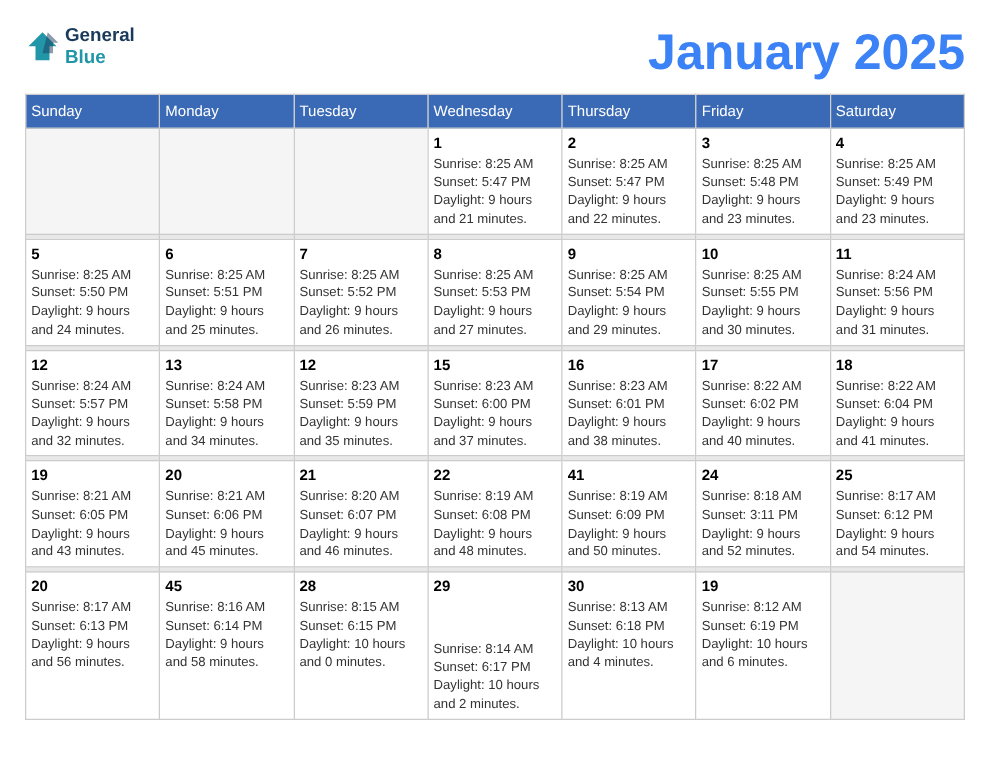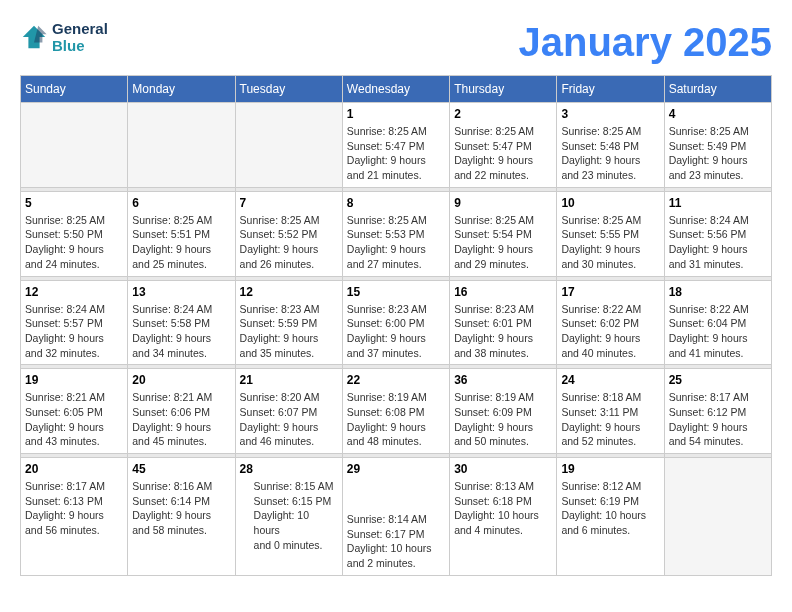--- a/index.html
+++ b/index.html
@@ -291,21 +291,21 @@
 and 46 minutes.</div>
         </td>
         <td>
           <div class="day-number">22</div>
           <div class="day-info" style="white-space: pre-line;">Sunrise: 8:19 AM
 Sunset: 6:08 PM
 Daylight: 9 hours
 and 48 minutes.</div>
         </td>
         <td>
-          <div class="day-number">36</div>
+          <div class="day-number">41</div>
           <div class="day-info" style="white-space: pre-line;">Sunrise: 8:19 AM
 Sunset: 6:09 PM
 Daylight: 9 hours
 and 50 minutes.</div>
         </td>
         <td>
           <div class="day-number">24</div>
           <div class="day-info" style="white-space: pre-line;">Sunrise: 8:18 AM
 Sunset: 3:11 PM
 Daylight: 9 hours
@@ -338,21 +338,21 @@
         </td>
         <td>
           <div class="day-number">45</div>
           <div class="day-info" style="white-space: pre-line;">Sunrise: 8:16 AM
 Sunset: 6:14 PM
 Daylight: 9 hours
 and 58 minutes.</div>
         </td>
         <td>
           <div class="day-number">28</div>
-          <div class="day-info" style="white-space: pre-line; margin-left: 14px;">Sunrise: 8:15 AM
+          <div class="day-info" style="white-space: pre-line;">Sunrise: 8:15 AM
 Sunset: 6:15 PM
 Daylight: 10 hours
 and 0 minutes.</div>
         </td>
         <td>
           <div class="day-number">29</div>
           <div class="day-info" style="white-space: pre-line; margin-top: 36px;">Sunrise: 8:14 AM
 Sunset: 6:17 PM
 Daylight: 10 hours
 and 2 minutes.</div>

